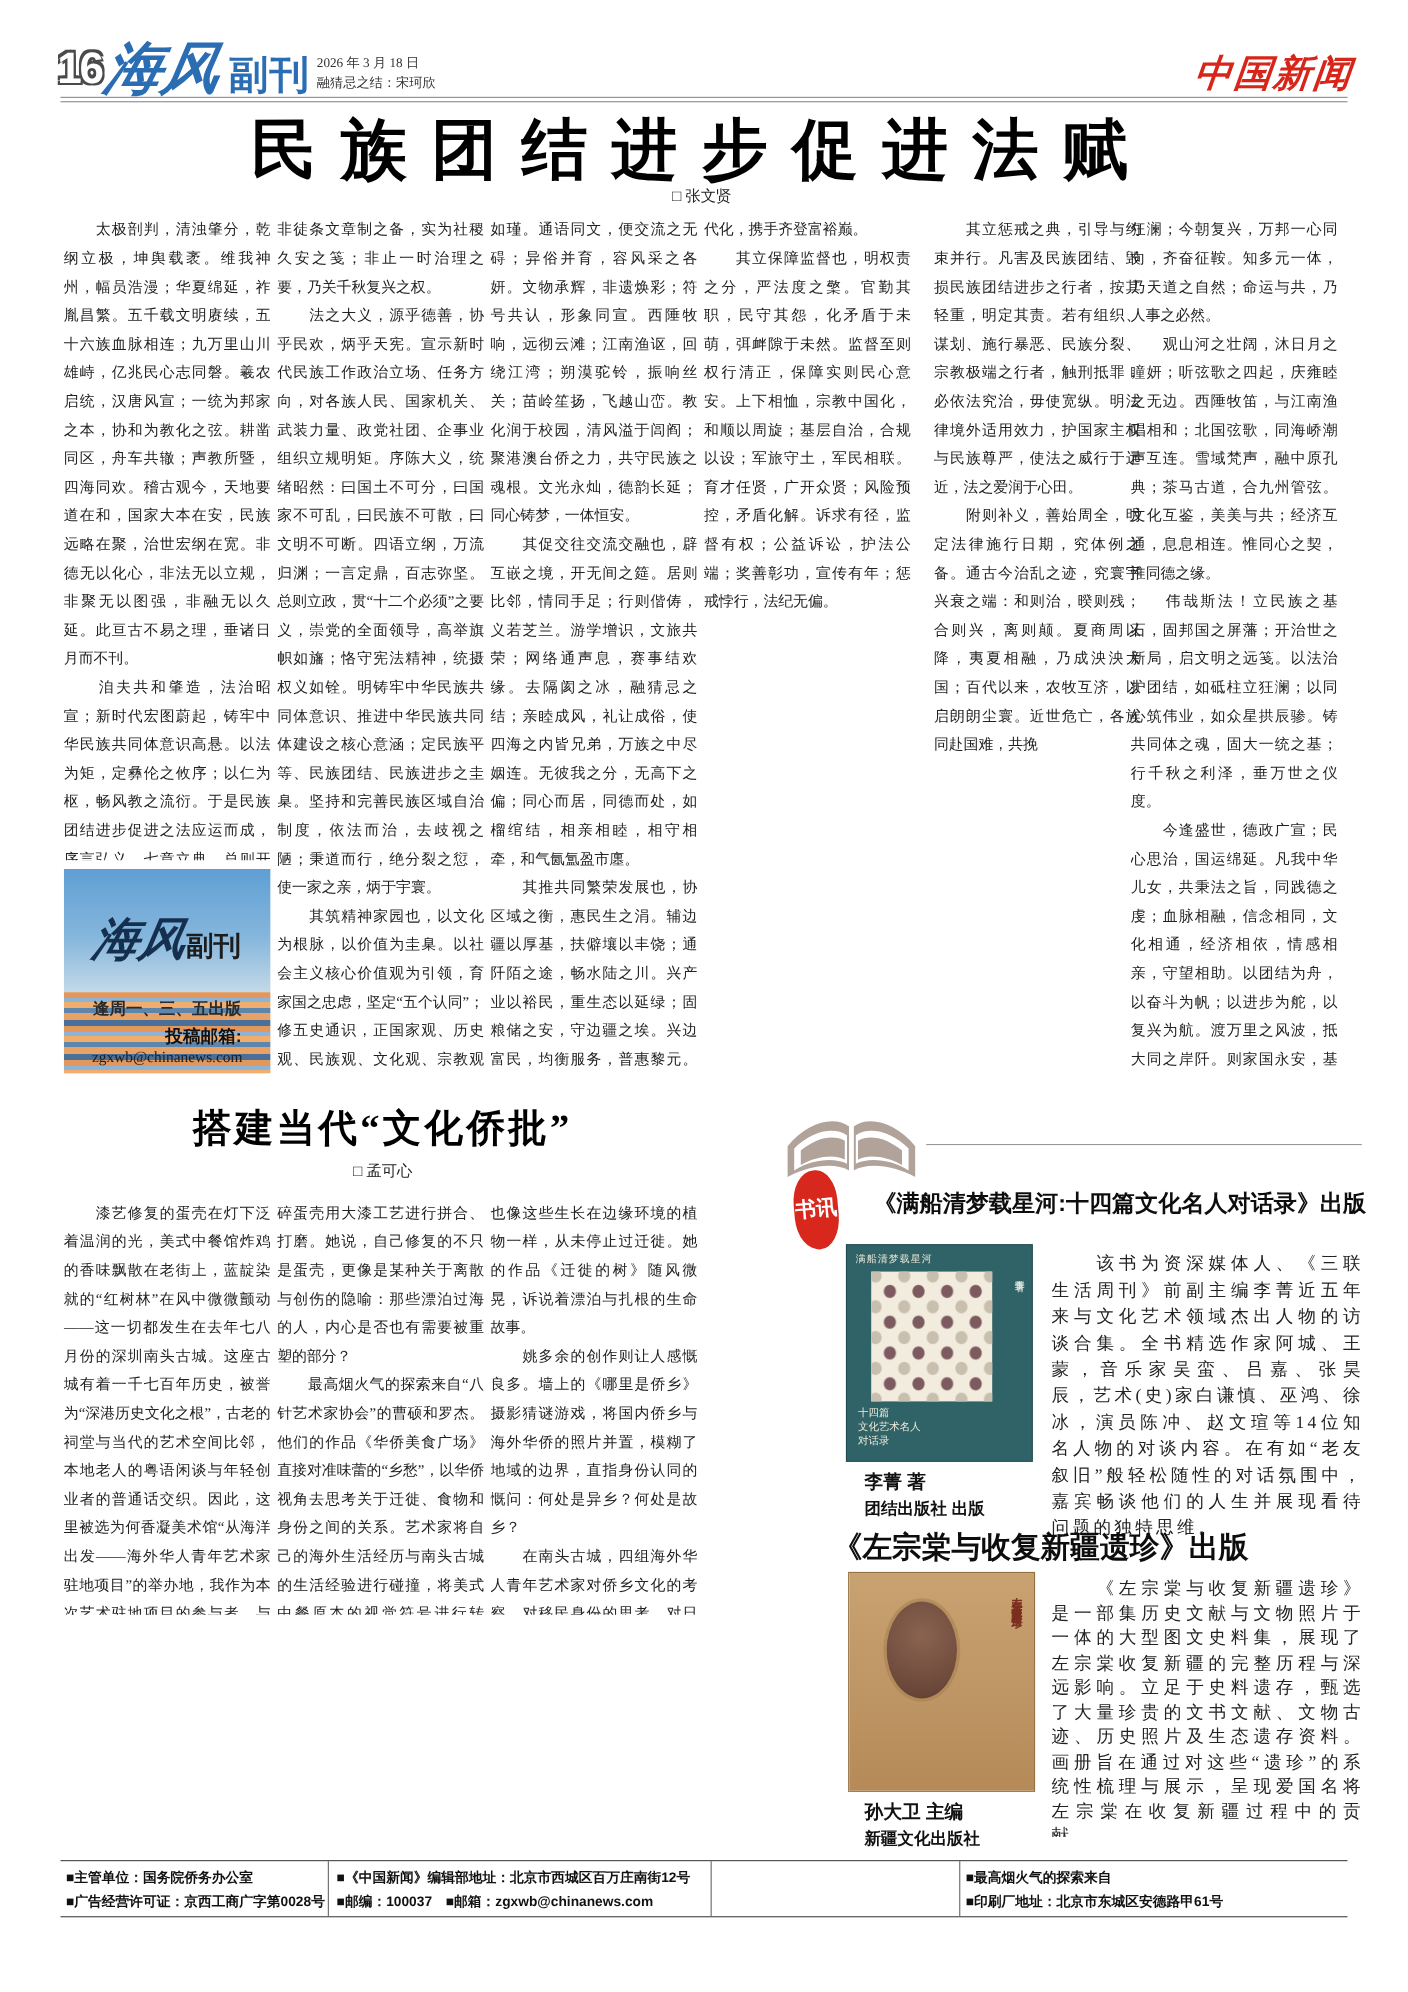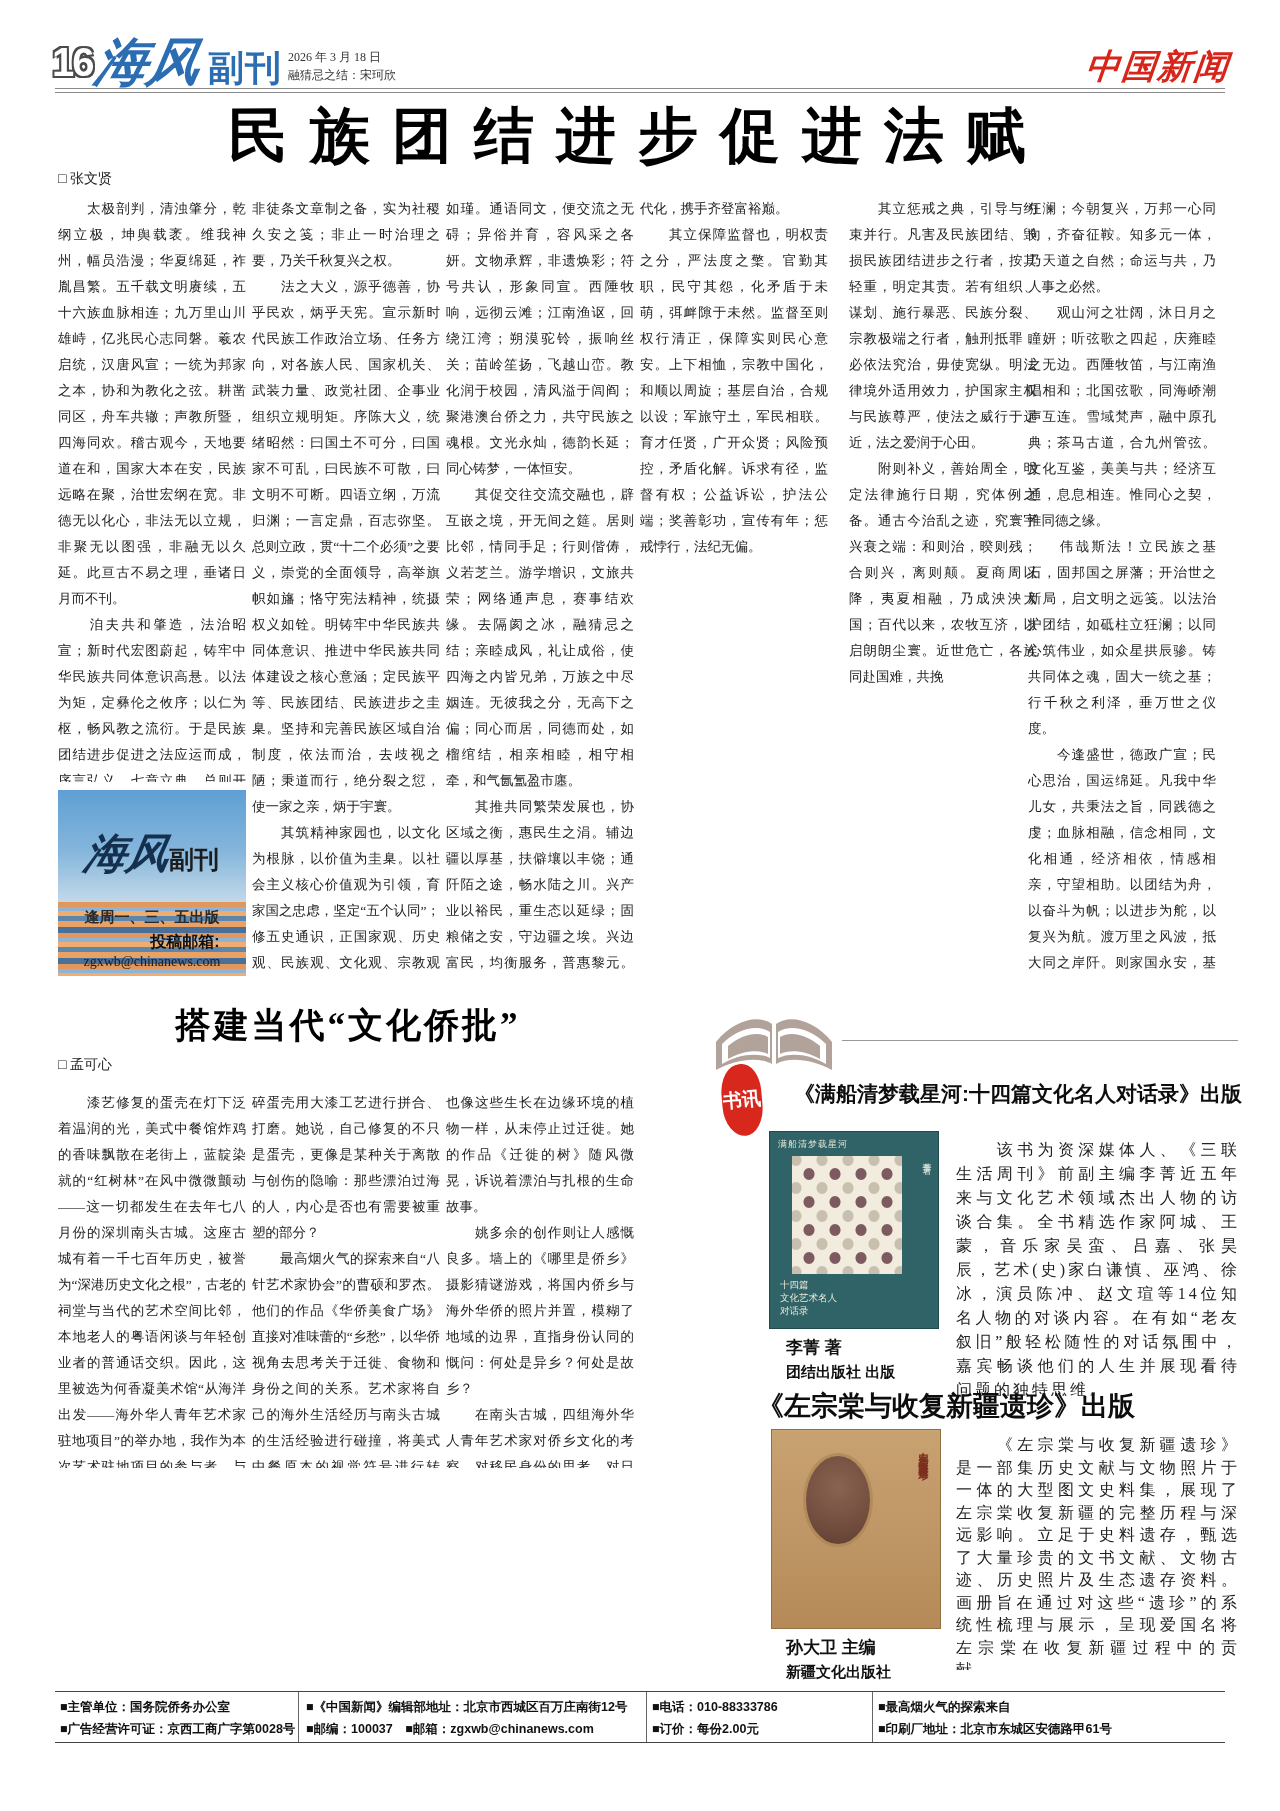--- a/index.html
+++ b/index.html
@@ -16,21 +16,21 @@
   .dateblock{position:absolute;left:288px;top:48px;font-size:12px;color:#333;line-height:18px;
         font-family:"Liberation Serif",serif;}
   .brand{position:absolute;right:50px;top:44px;font-size:34px;font-weight:900;font-style:italic;
         color:#d8251a;transform:skewX(-6deg);letter-spacing:2px;}
   .hrule{position:absolute;left:55px;width:1170px;height:0;border-top:1px solid #8a8a8a;}
   .hrule2{position:absolute;left:55px;width:1170px;height:0;border-top:1px solid #8a8a8a;}
   
   .headline{position:absolute;left:58px;top:96px;width:1160px;text-align:center;
         font-size:60px;font-weight:900;letter-spacing:22px;color:#000;
         font-family:"Liberation Serif","DejaVu Serif",serif;}
-  .byline{position:absolute;left:58px;width:1160px;font-size:14px;color:#222;}
+  .byline{position:absolute;left:58px;width:1160px;text-align:center;font-size:14px;color:#222;}
   .byline.b1{top:170px;}
   .coltext{position:absolute;width:188px;overflow:hidden;font-size:13.5px;line-height:26px;
         text-align:justify;white-space:pre-wrap;color:#222;
         font-family:"Liberation Serif","DejaVu Serif",serif;}
   .col-m{top:196px;height:780px;}
   #m1{left:58px;height:586px;}
   #m2{left:252px;} #m3{left:446px;} #m4{left:640px;} #m5{left:834px;margin-left:15px;} #m6{left:1028px;}
   
   .promo{position:absolute;left:58px;top:790px;width:188px;height:186px;overflow:hidden;}
   .promo-sky{position:absolute;left:0;top:0;width:100%;height:60%;
@@ -198,22 +198,18 @@
   <div class="fdiv" style="left:646px;"></div>
   <div class="fdiv" style="left:872px;"></div>
   <div class="fgroup" id="fg1">
     <div>■主管单位：国务院侨务办公室</div>
     <div>■广告经营许可证：京西工商广字第0028号</div>
   </div>
   <div class="fgroup" id="fg2">
     <div>■《中国新闻》编辑部地址：北京市西城区百万庄南街12号</div>
     <div>■邮编：100037　■邮箱：zgxwb@chinanews.com</div>
   </div>
-  <div class="fgroup" id="fg3">
-    <div>■电话：010-88333786</div>
-    <div>■订价：每份2.00元</div>
-  </div>
   <div class="fgroup" id="fg4">
     <div>■最高烟火气的探索来自</div>
     <div>■印刷厂地址：北京市东城区安德路甲61号</div>
   </div>
 
 </div>
 
 </body></html>

